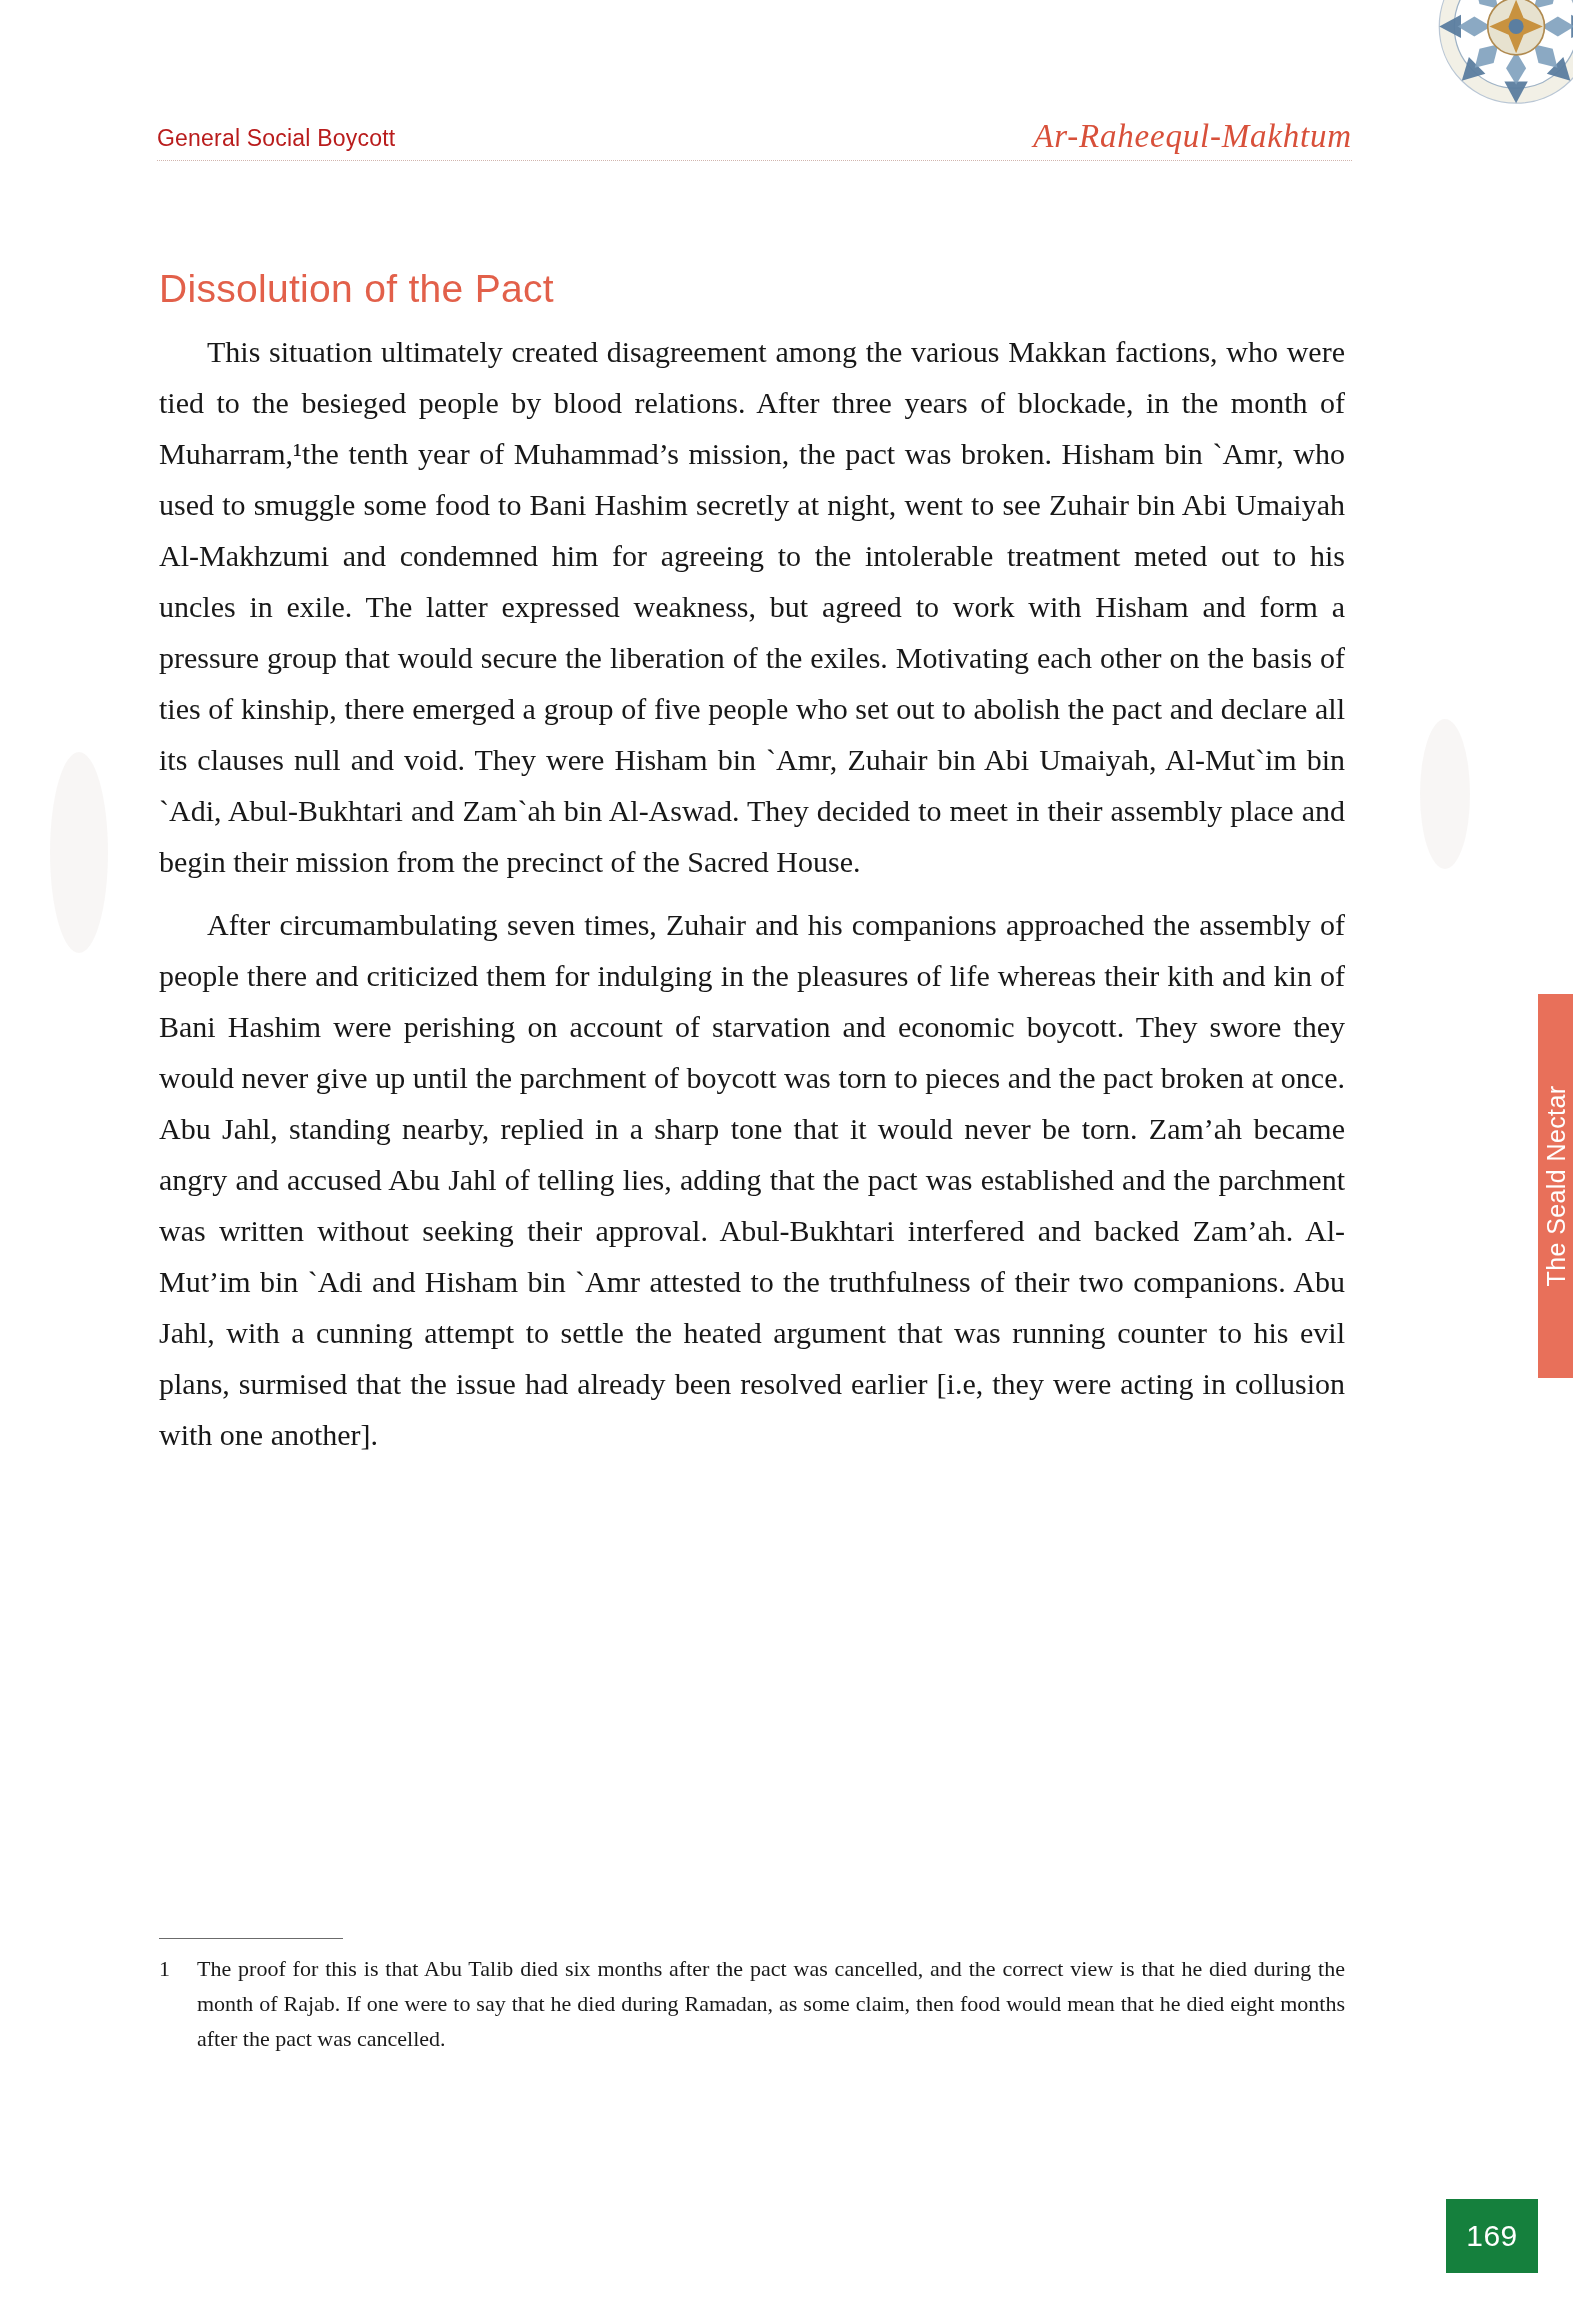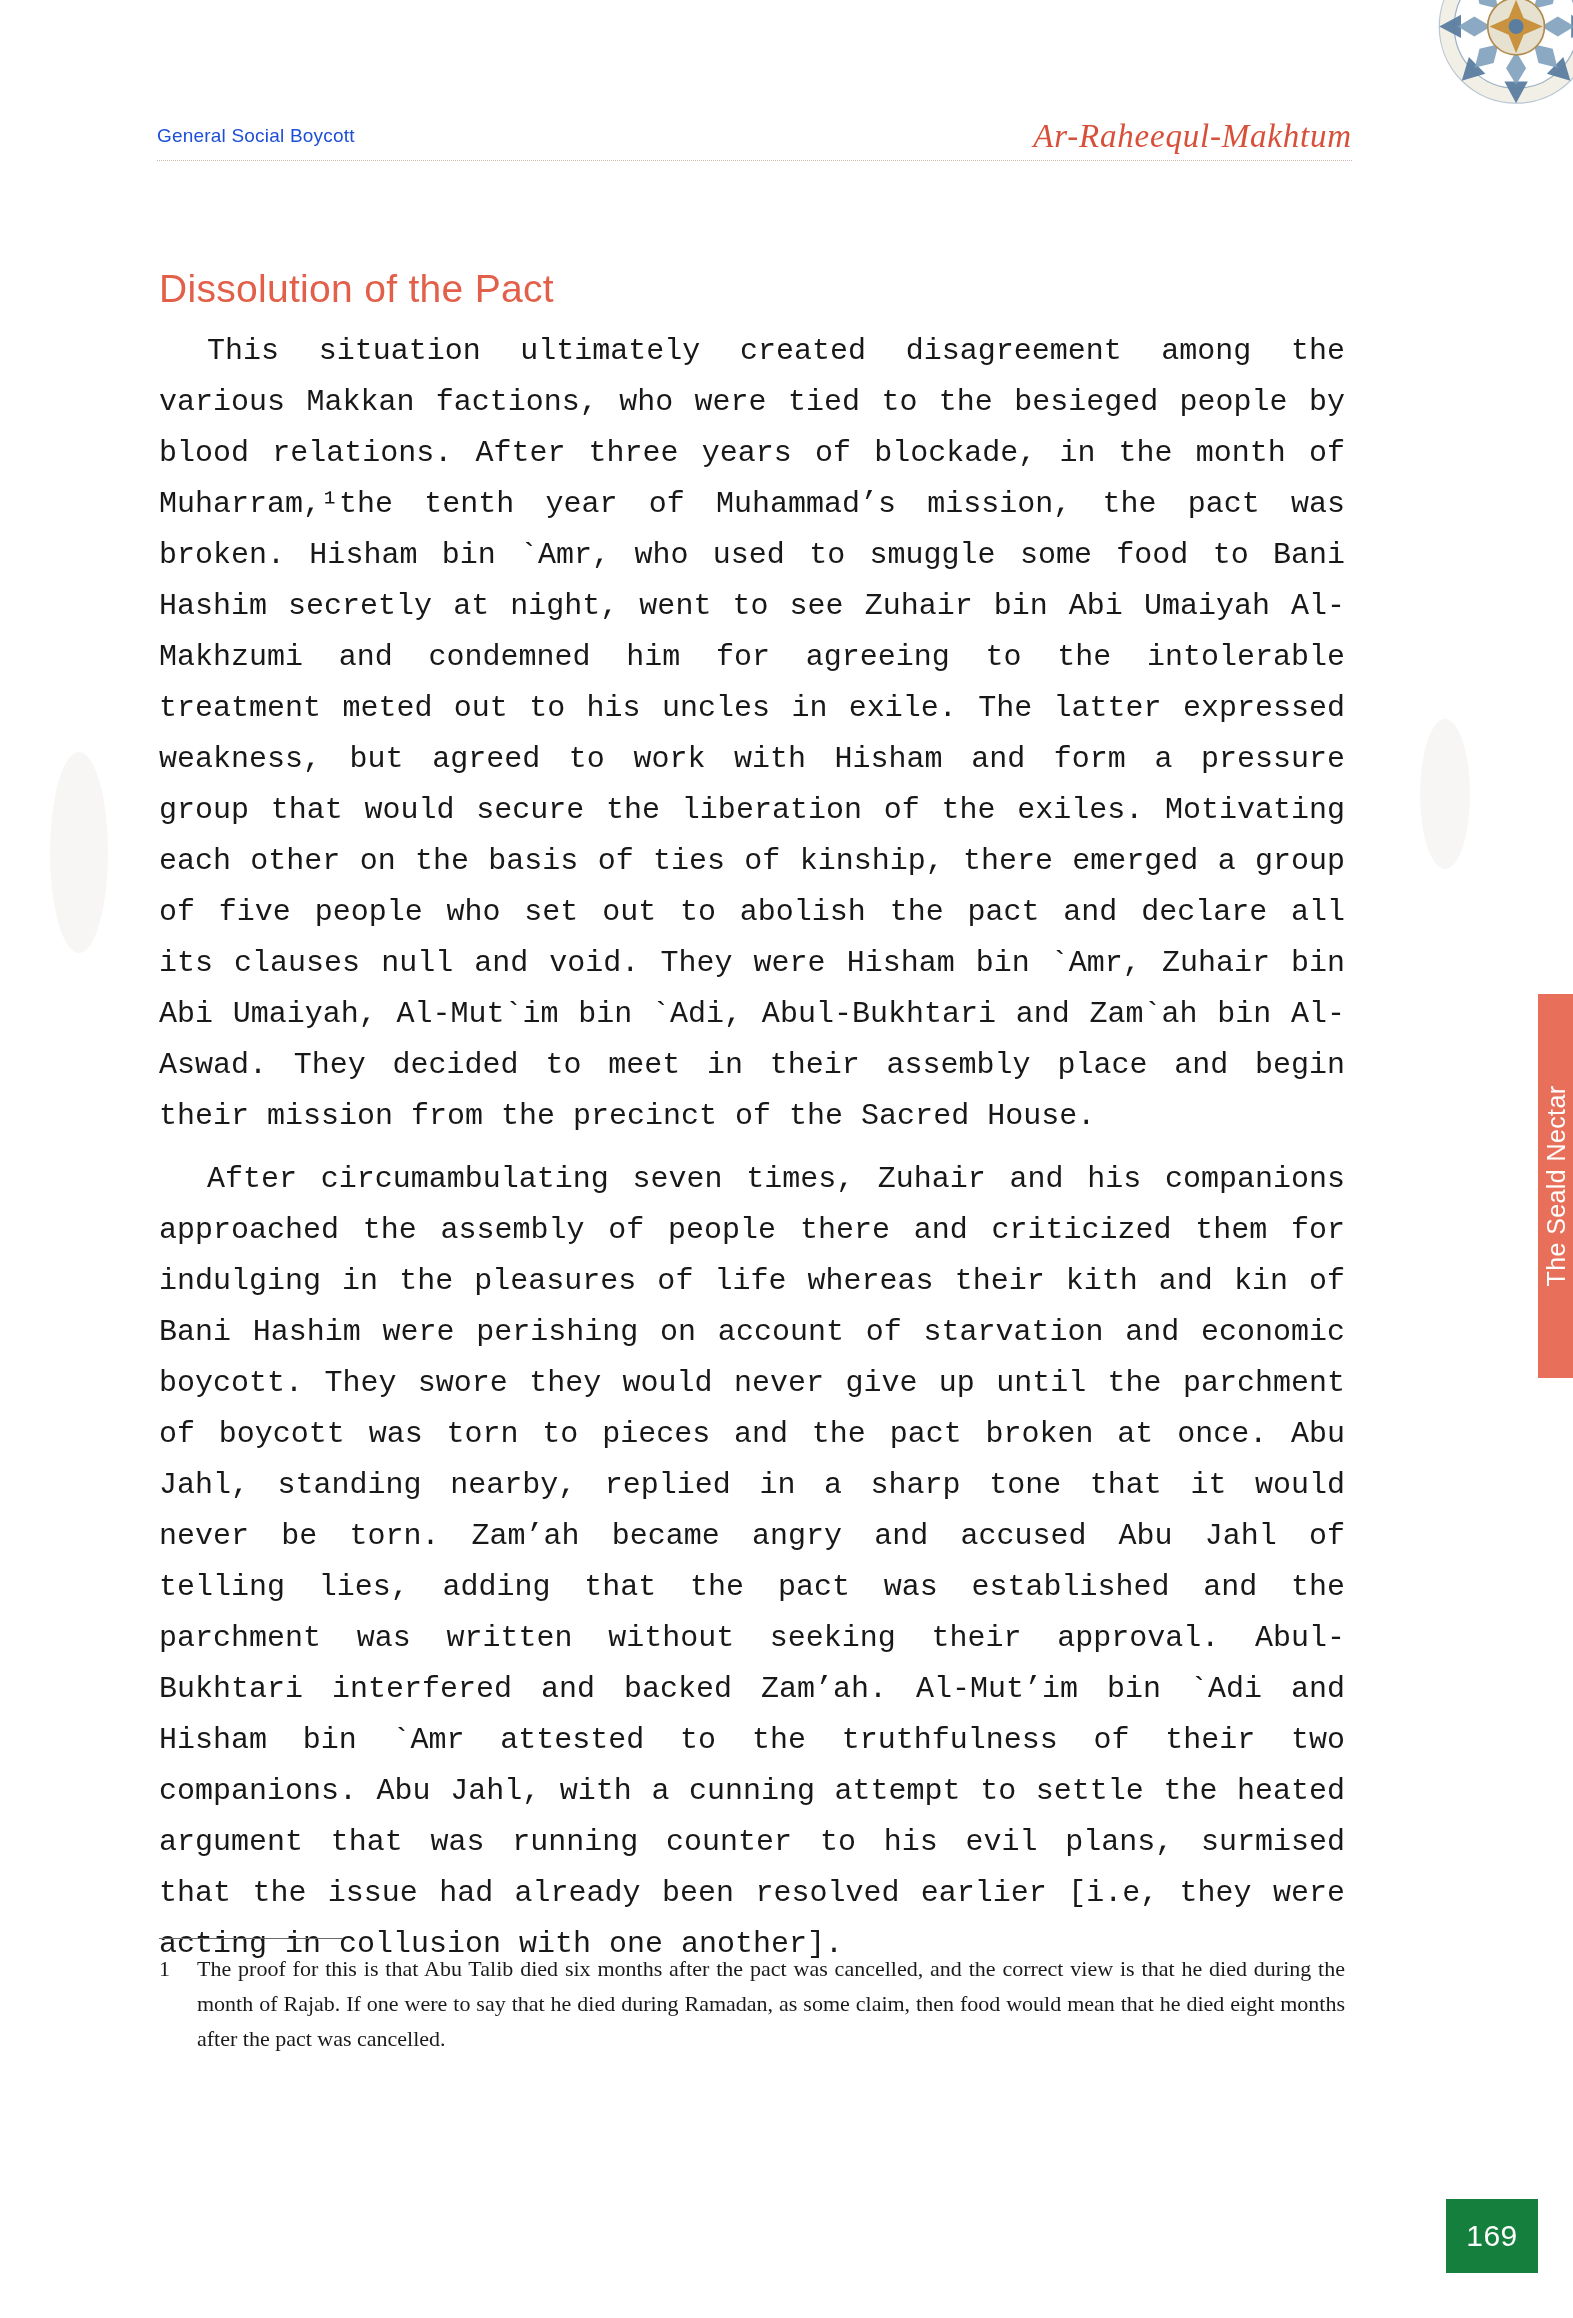--- a/index.html
+++ b/index.html
@@ -22,22 +22,22 @@
     left: 157px;
     top: 125px;
     width: 1195px;
     height: 50px;
   }
   .header-left {
     position: absolute;
     left: 0;
     top: 0;
     font-family: "Liberation Sans", sans-serif;
-    font-size: 19px;
-    color: #1d4ed8;
+    font-size: 23px;
+    color: #b91c1c;
     letter-spacing: 0.2px;
   }
   .header-right {
     position: absolute;
     right: 0;
     top: -6.7px;
     font-family: "Liberation Serif", serif;
     font-style: italic;
     font-size: 33px;
     color: #d8503a;
@@ -101,21 +101,21 @@
 
   
   .body-col {
     position: absolute;
     left: 159px;
     top: 326px;
     width: 1186px;
   }
   .body-col p {
     margin: 0 0 5px 0;
-    font-family: Liberation Mono, monospace;
+    font-family: Liberation Serif, serif;
     font-size: 30px;
     line-height: 51px;
     color: #181818;
     text-align: justify;
     text-justify: inter-word;
     text-indent: 48px;
   }
   .body-col p.tight {
     margin-top: 11.7px;
   }

